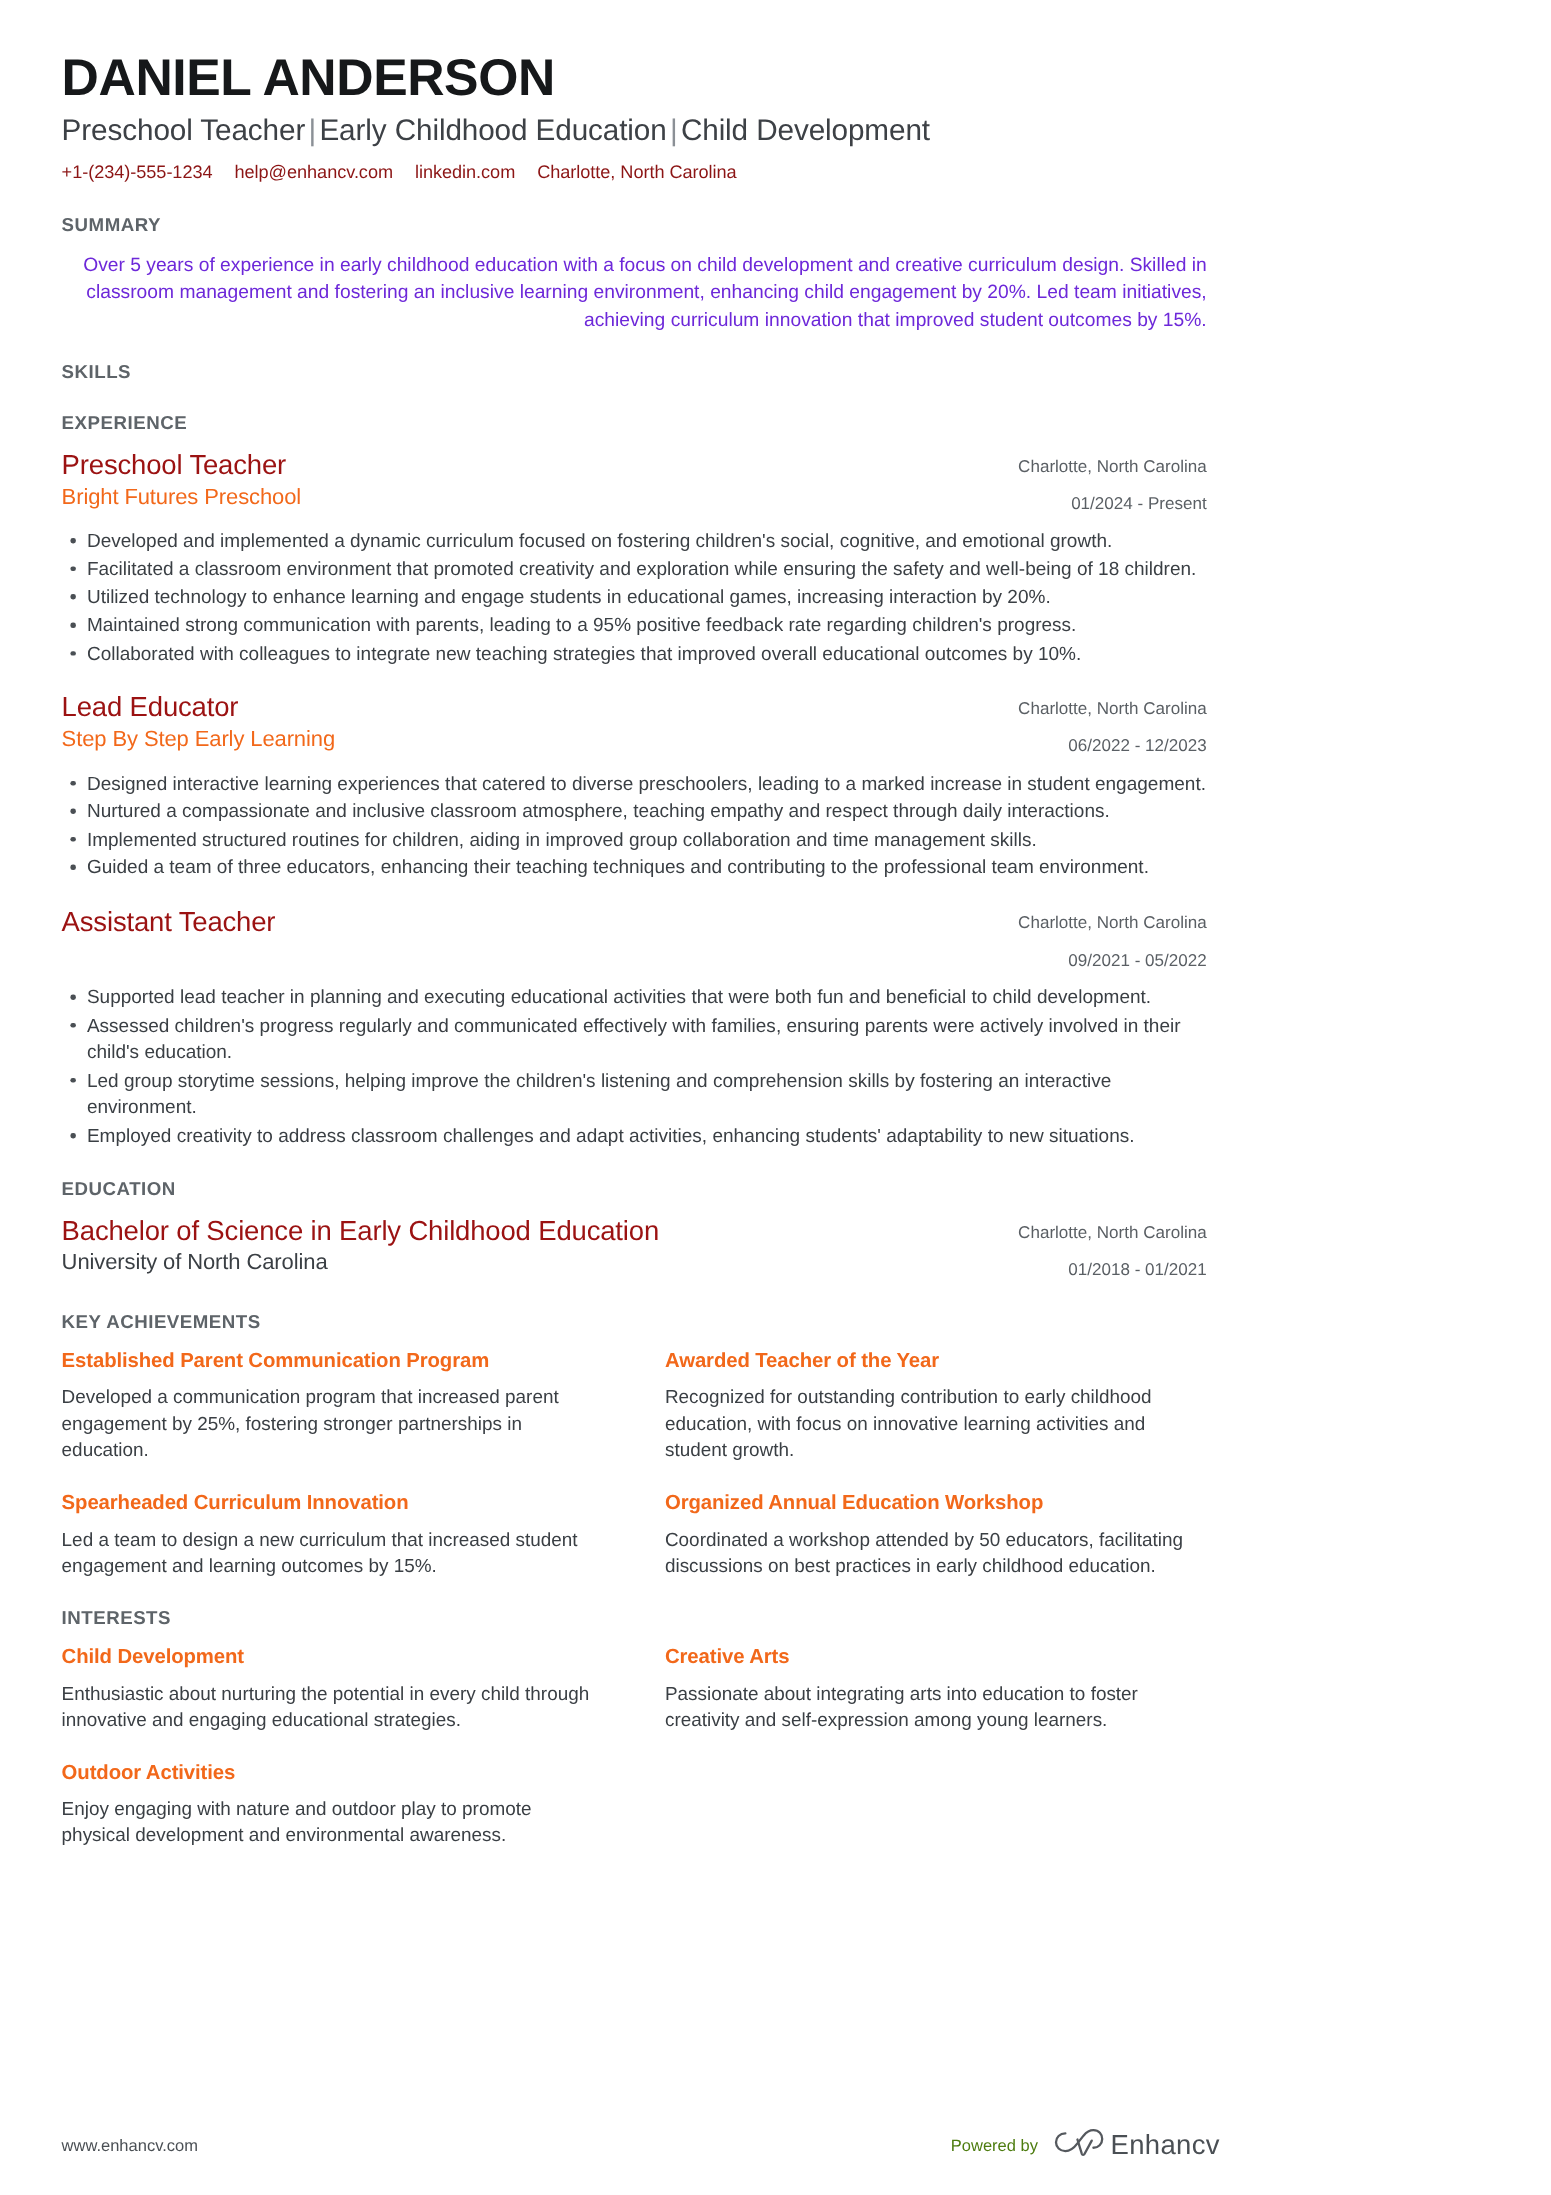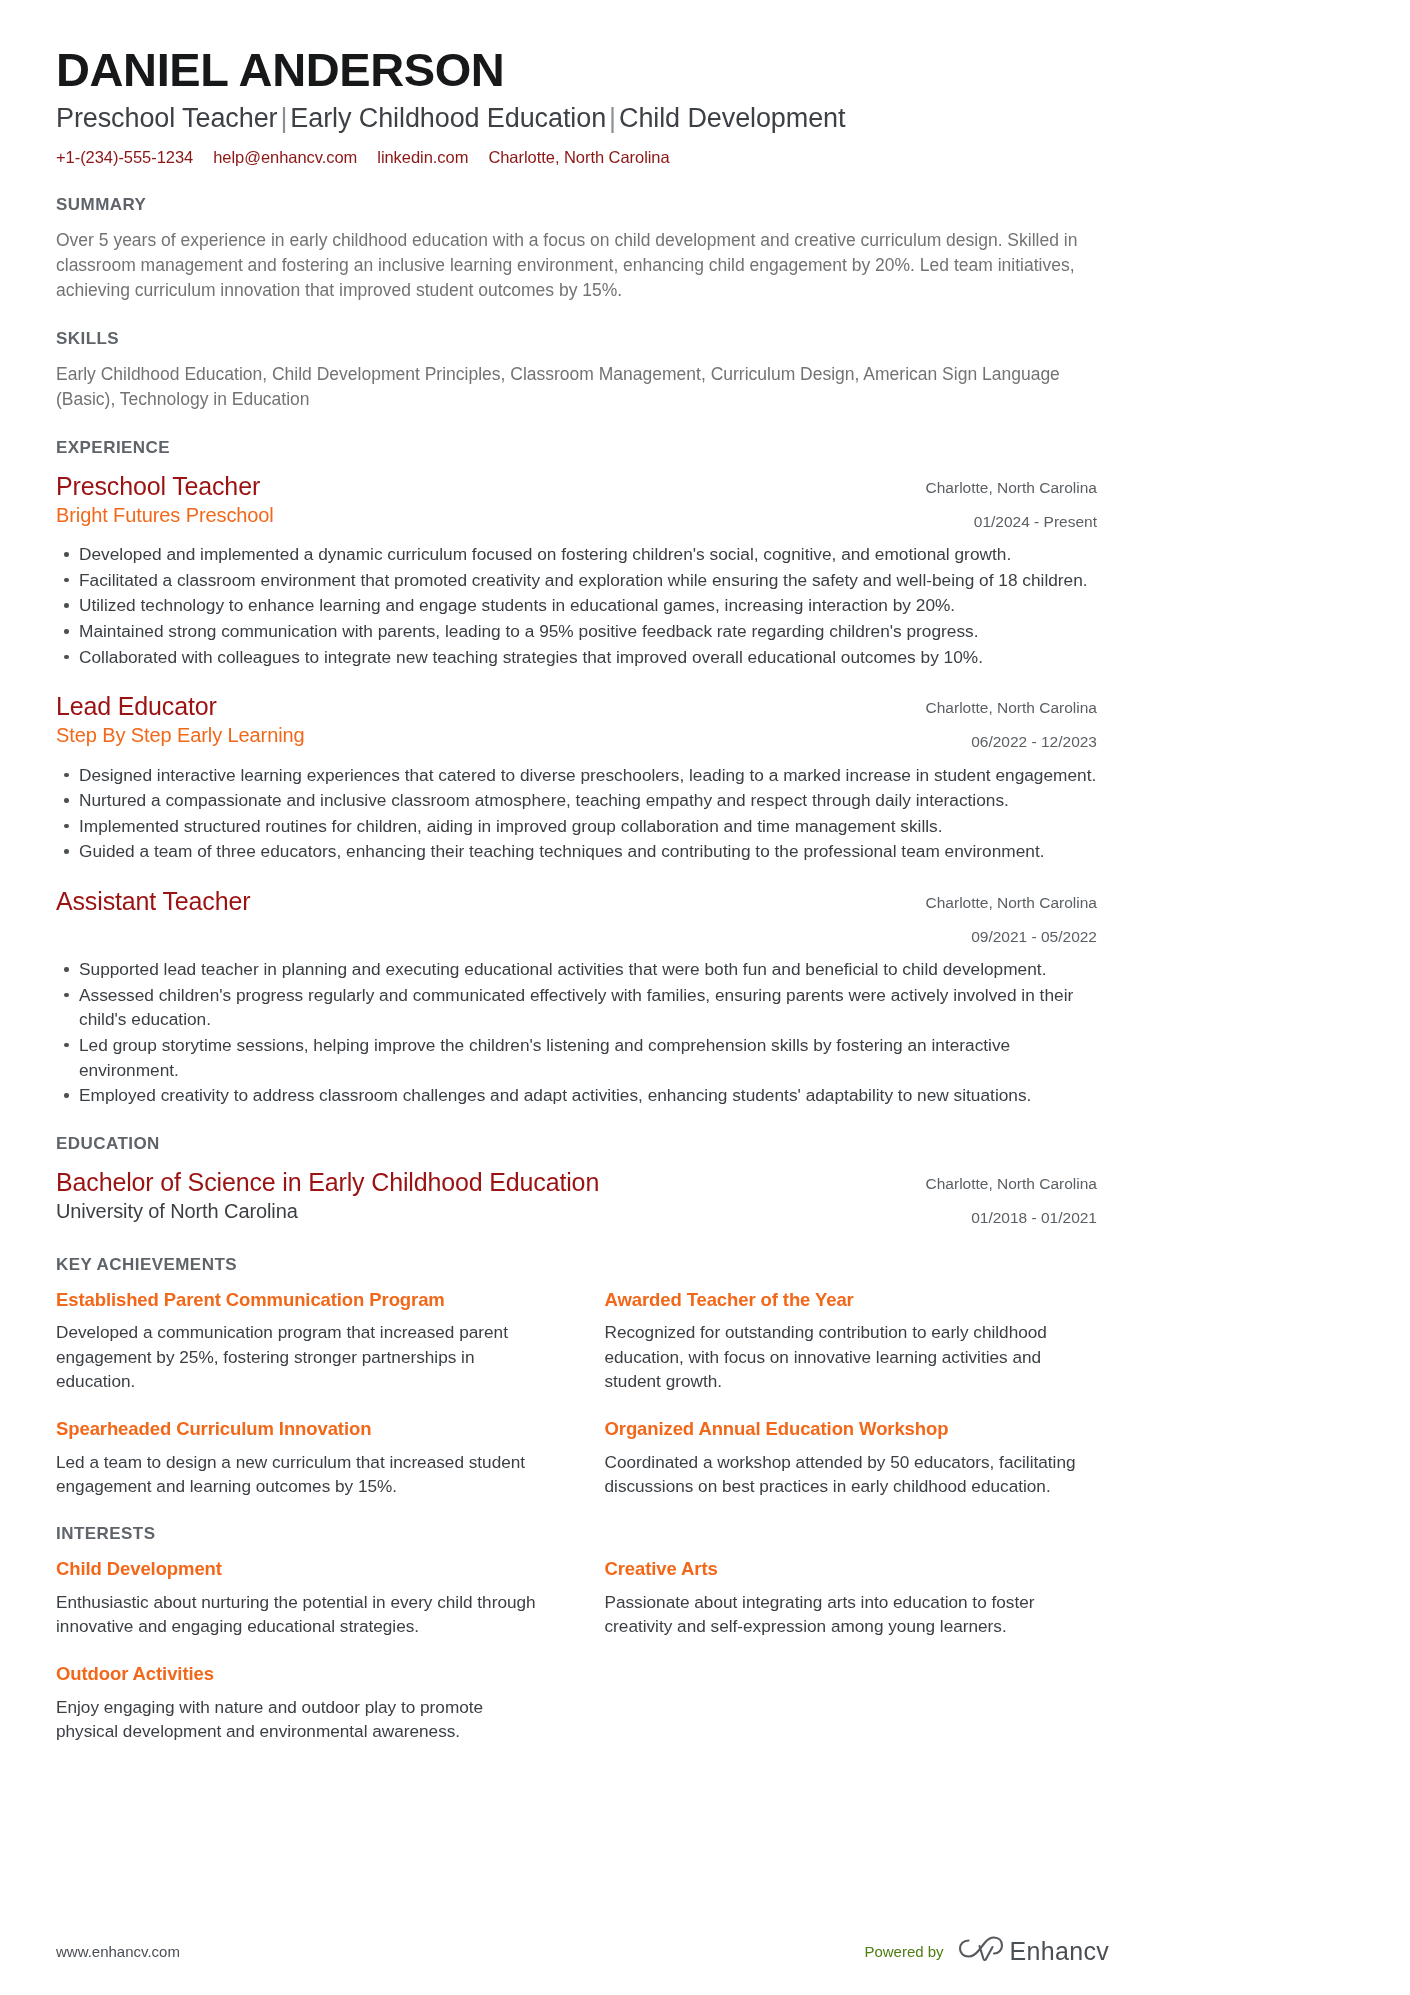--- a/index.html
+++ b/index.html
@@ -68,21 +68,22 @@
     font-weight: 700;
     letter-spacing: 0.45px;
     color: #5e6469;
     text-transform: uppercase;
     margin-bottom: 13px;
   }
 
   .body-text {
     font-size: 17.5px;
     line-height: 1.43;
-    color: #737373;
+    color: #6d28d9;
+    text-align: right;
   }
 
   
   .entry { margin-bottom: 22px; position: relative; }
   .entry:last-child { margin-bottom: 0; }
 
   .entry-head {
     display: flex;
     justify-content: space-between;
     align-items: flex-start;
@@ -215,21 +216,20 @@
     </div>
   </header>
 
   <section class="section">
     <h2 class="section-title">SUMMARY</h2>
     <p class="body-text">Over 5 years of experience in early childhood education with a focus on child development and creative curriculum design. Skilled in classroom management and fostering an inclusive learning environment, enhancing child engagement by 20%. Led team initiatives, achieving curriculum innovation that improved student outcomes by 15%.</p>
   </section>
 
   <section class="section">
     <h2 class="section-title">SKILLS</h2>
-    <p class="body-text">Early Childhood Education, Child Development Principles, Classroom Management, Curriculum Design, American Sign Language (Basic), Technology in Education</p>
   </section>
 
   <section class="section">
     <h2 class="section-title">EXPERIENCE</h2>
 
     <div class="entry">
       <div class="entry-head">
         <div class="entry-left">
           <div class="entry-title">Preschool Teacher</div>
           <div class="entry-sub">Bright Futures Preschool</div>

